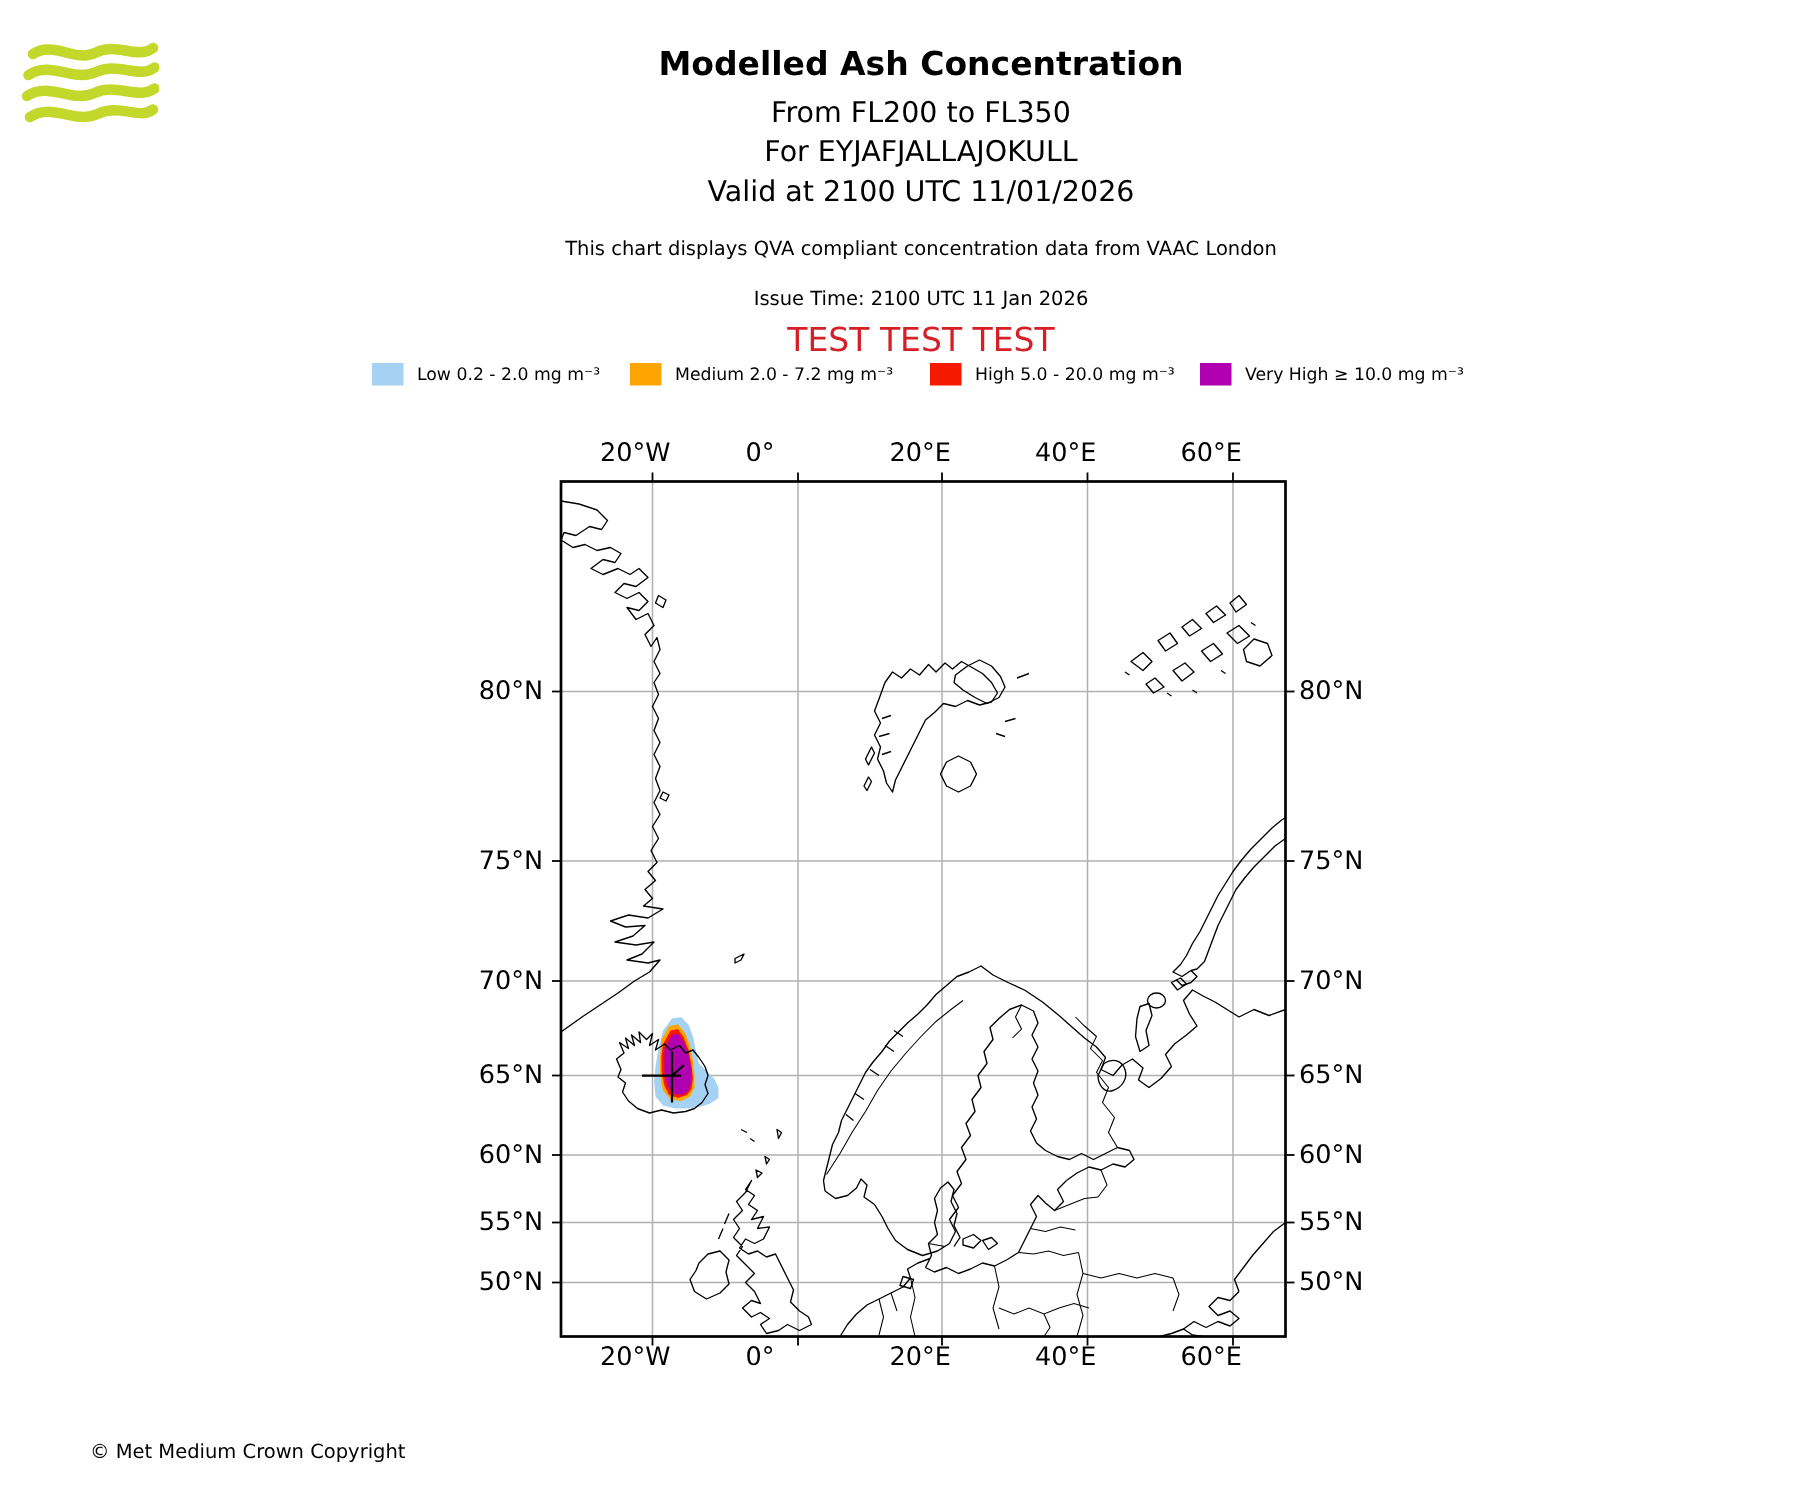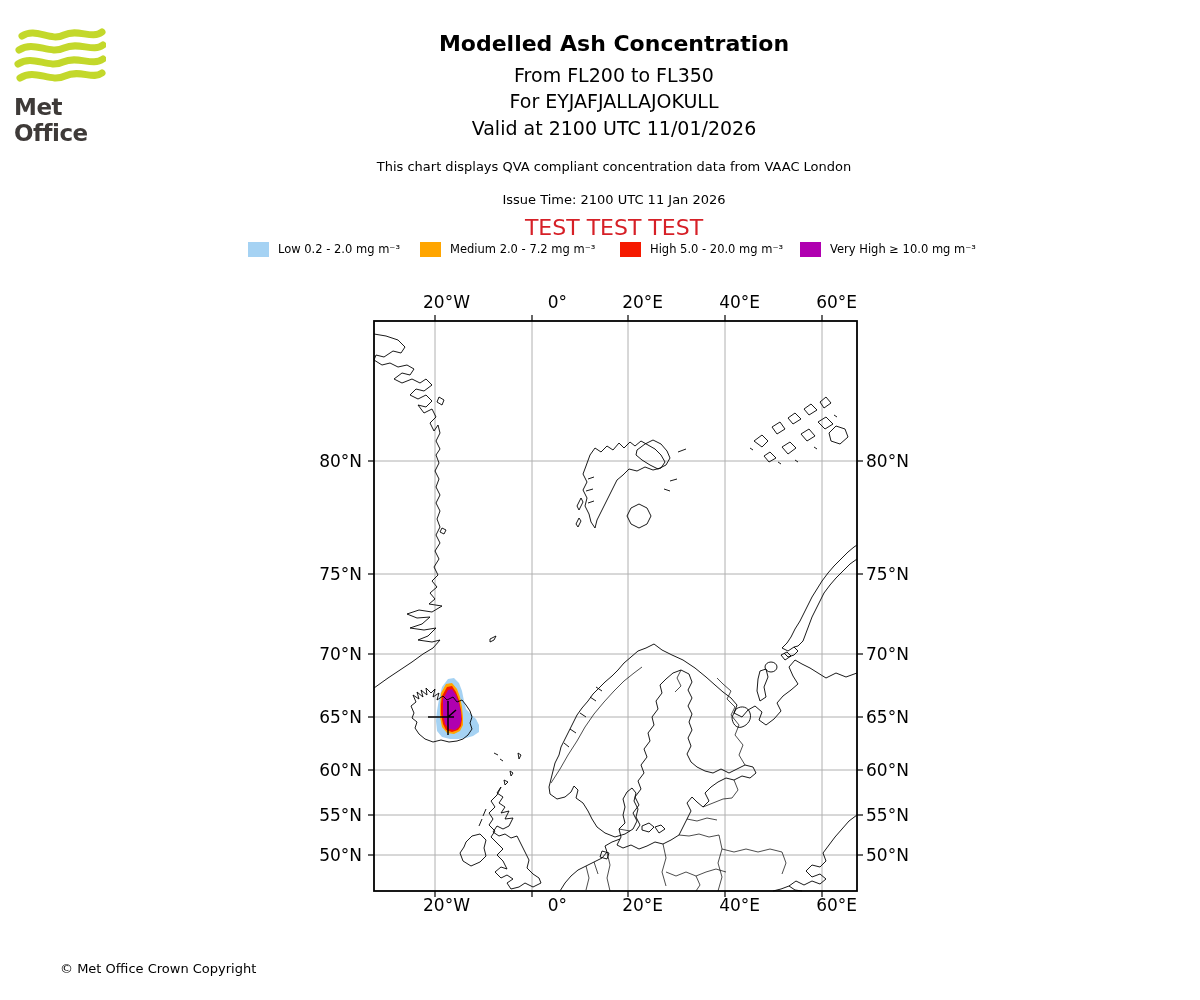--- a/index.html
+++ b/index.html
@@ -19,38 +19,37 @@
   .testbanner{top:215px;font-size:22px;}
   
   .legend-item{position:absolute;top:240px;height:18px;display:flex;align-items:center;}
   .swatch{width:21px;height:15px;display:inline-block;margin-right:9px;}
   .legend-label{font-size:11.5px;white-space:nowrap;}
   
   .map-svg{position:absolute;left:374px;top:321px;overflow:visible;}
   .axis-label{position:absolute;font-size:17px;line-height:22px;white-space:nowrap;}
   .lat-left{width:60px;text-align:right;left:302px;}
   .lat-right{left:866px;text-align:left;width:60px;}
-  .lon-label{width:70px;text-align:right;}
+  .lon-label{width:70px;text-align:left;}
   .copyright{position:absolute;left:60px;top:961px;font-size:13px;}
 </style>
 </head>
 <body>
 
 <div class="page">
 
   <div class="logo">
     <svg width="92" height="62" viewBox="0 0 92 62">
       <g fill="none" stroke="#c3d82b" stroke-width="7" stroke-linecap="round">
         <path d="M8,10 C22,1 36,16 50,9 C64,2 78,14 88,6"></path>
         <path d="M5,24 C20,14 35,29 50,22 C65,15 79,27 89,19"></path>
         <path d="M4,38 C19,28 34,43 49,36 C64,29 78,41 89,33"></path>
         <path d="M6,52 C21,42 36,57 51,50 C66,43 79,54 88,47"></path>
       </g>
     </svg>
-    <div class="logo-text">Met Office</div>
   </div>
 
   <div class="hline title">Modelled Ash Concentration</div>
   <div class="hline sub1">From FL200 to FL350</div>
   <div class="hline sub2">For EYJAFJALLAJOKULL</div>
   <div class="hline sub3">Valid at 2100 UTC 11/01/2026</div>
   <div class="hline note">This chart displays QVA compliant concentration data from VAAC London</div>
   <div class="hline issue">Issue Time: 2100 UTC 11 Jan 2026</div>
   <div class="hline testbanner" style="color: rgb(214, 32, 39);">TEST TEST TEST</div>
 
@@ -235,14 +234,14 @@
       <line x1="483" y1="140" x2="489" y2="140"></line>
         <line x1="483" y1="253" x2="489" y2="253"></line>
         <line x1="483" y1="333" x2="489" y2="333"></line>
         <line x1="483" y1="396" x2="489" y2="396"></line>
         <line x1="483" y1="449" x2="489" y2="449"></line>
         <line x1="483" y1="494" x2="489" y2="494"></line>
         <line x1="483" y1="534" x2="489" y2="534"></line>
     </g>
   </svg>
 
-  <div class="copyright">© Met Office Crown Copyright</div>
+  <div class="copyright">© Met Medium Crown Copyright</div>
 </div>
 
 </body></html>

